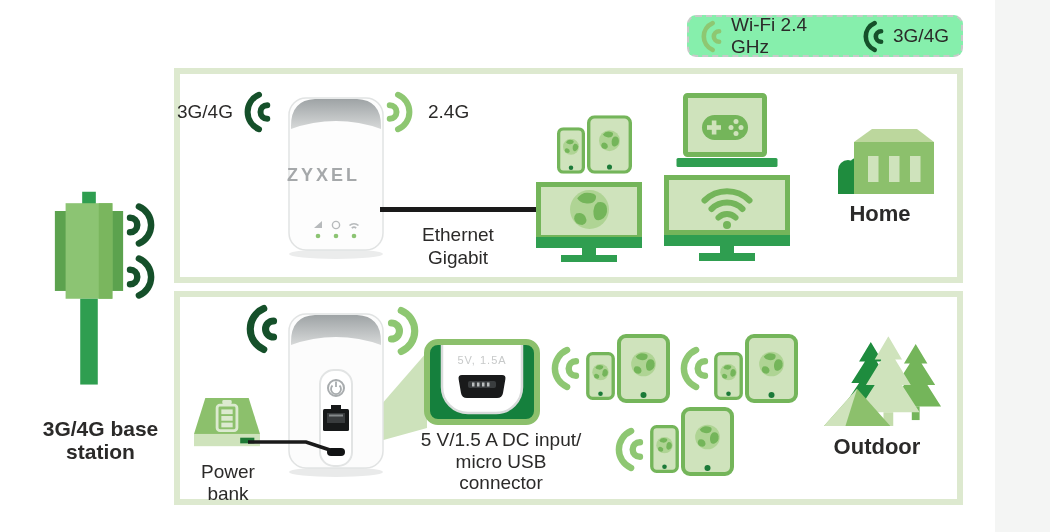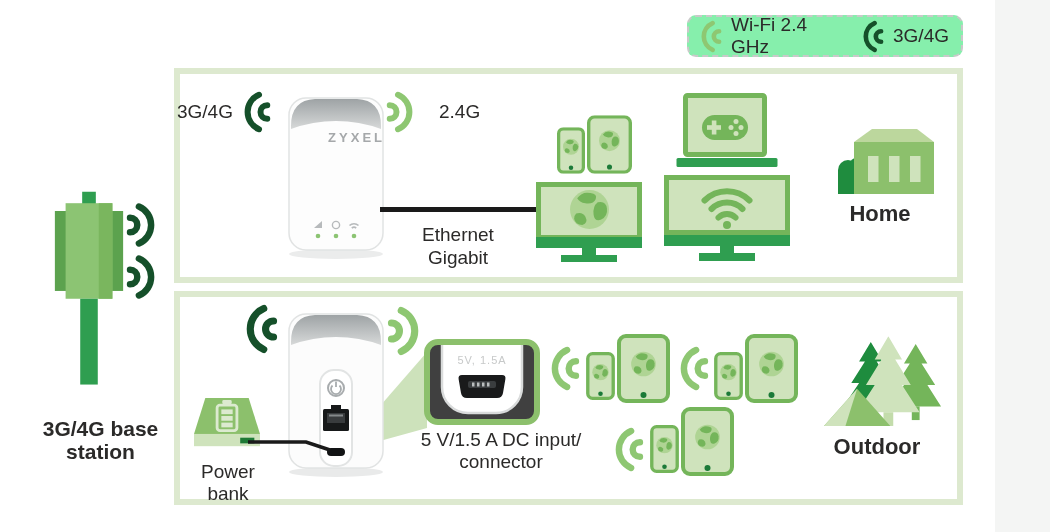--- a/index.html
+++ b/index.html
@@ -9,24 +9,24 @@
   .scene-box{position:absolute;border:6px solid #dde9cf;box-sizing:border-box;background:transparent;}
   .lbl{position:absolute;font-size:19px;line-height:23px;color:#2b2a29;white-space:nowrap;}
   .lbl.ctr{text-align:center;white-space:normal;}
   .lbl.b{font-weight:bold;font-size:21px;line-height:23px;}
   .legend{position:absolute;left:687px;top:15px;width:276px;height:42px;box-sizing:border-box;
           border:2px dashed #c9c9c9;border-radius:9px;display:flex;align-items:center;
           padding:0 12px;gap:9px;background:#86efac;font-size:19px;}
   .legend .sig{position:static;flex:0 0 auto;}
   .sig{position:absolute;display:block;}
   .blackline{position:absolute;background:#1a1a1a;}
-  .zyxel-logo{position:absolute;text-align:right;font-size:13px;font-weight:bold;
-              letter-spacing:3px;color:#a5a8aa;}
+  .zyxel-logo{position:absolute;text-align:left;font-size:18px;font-weight:bold;
+              letter-spacing:3px;color:#a5a8aa;margin-top:35px;}
   .callout{position:absolute;left:424px;top:339px;width:116px;height:86px;box-sizing:border-box;
-           border:6px solid #8cc06c;border-radius:14px;background:#404040;overflow:hidden;}
+           border:6px solid #8cc06c;border-radius:14px;background:#15803d;overflow:hidden;}
   .usb-plate-label{position:absolute;left:0;top:9px;width:100%;text-align:center;
                    font-size:11px;letter-spacing:1px;color:#c7c9c9;}
   .graystrip{position:absolute;left:995px;top:0;width:55px;height:532px;background:#f4f5f4;}
 </style>
 </head>
 <body>
 
 <svg width="0" height="0" style="position:absolute" aria-hidden="true">
   <defs>
     <linearGradient id="gcap" x1="0" y1="0" x2="0" y2="1">
@@ -212,21 +212,21 @@
     </svg>
 
   <svg class="abs" style="left:287px;top:92px" width="98" height="168" viewBox="0 0 98 168">
       <use href="#router-front"></use>
     </svg>
   <div class="zyxel-logo" style="left:287px;top:130px;width:98px;">ZYXEL</div>
 
   <svg class="sig" style="left:386px;top:91px;color:#8ec772" width="27" height="42">
       <use href="#sig-r"></use>
     </svg>
-  <div class="lbl" style="left:439px;top:100px;">2.4G</div>
+  <div class="lbl" style="left:428px;top:100px;">2.4G</div>
 
   <div class="blackline" style="left:380px;top:207px;width:162px;height:4.5px;"></div>
   <div class="lbl ctr" style="left:396px;top:223px;width:124px;">
     <div>Ethernet</div>
     <div>Gigabit</div>
   </div>
 
   <svg class="abs" style="left:557px;top:127px" width="28" height="47" viewBox="0 0 30 50">
       <use href="#phone"></use>
     </svg>
@@ -275,20 +275,21 @@
   </div>
 
   <div class="callout">
     <svg style="position:absolute;left:0;top:0" width="104" height="74" viewBox="0 0 104 74">
         <use href="#usb-plate"></use>
       </svg>
     <div class="usb-plate-label">5V, 1.5A</div>
   </div>
   <div class="lbl ctr" style="left:386px;top:429px;width:174px;line-height:21.5px;margin-left:28px;">
     <div>5 V/1.5 A DC input/</div>
+    <div>micro USB</div>
     <div>connector</div>
   </div>
 
   <svg class="sig" style="left:551px;top:346px;color:#8ec772" width="29" height="45">
       <use href="#sig-l"></use>
     </svg>
   <svg class="abs" style="left:586px;top:352px" width="29" height="48" viewBox="0 0 30 50">
       <use href="#phone"></use>
     </svg>
   <svg class="abs" style="left:617px;top:334px" width="53" height="69" viewBox="0 0 53 69">

